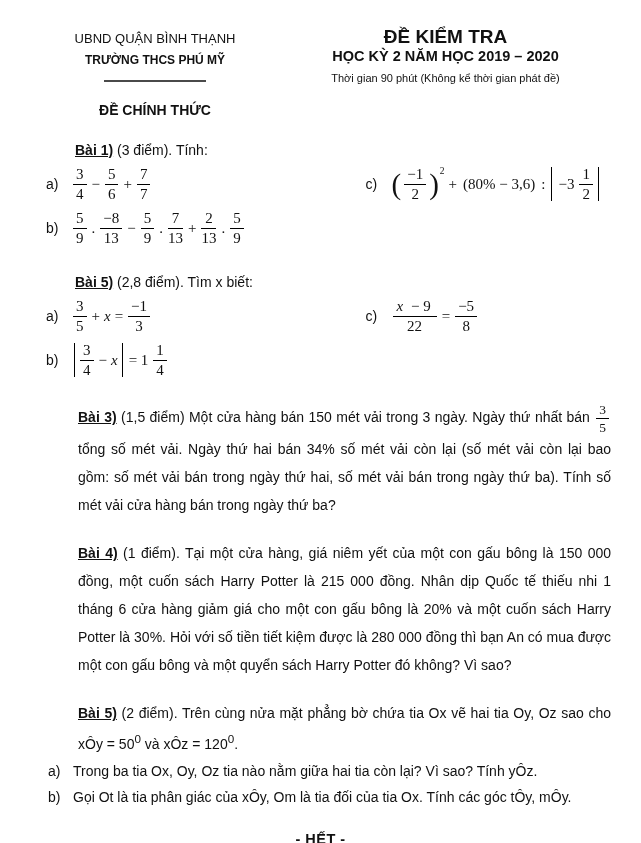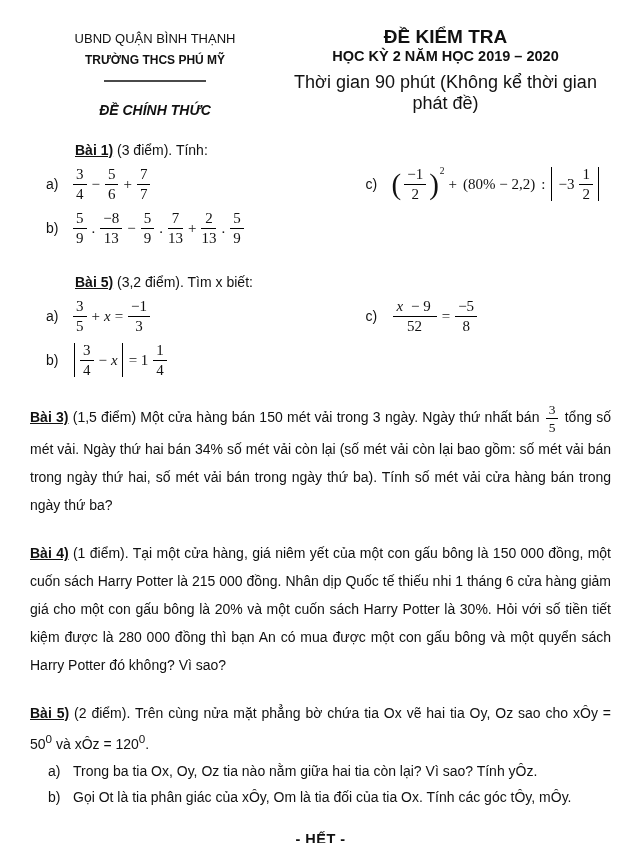--- a/index.html
+++ b/index.html
@@ -11,25 +11,25 @@
     overflow:hidden;
   }
   .page { width:641px; height:843px; padding:26px 30px 0 30px; background:#ffffff; }
 
   
   .header { display:flex; }
   .hleft { width:250px; text-align:center; padding-top:5px; }
   .hl-org { font-size:13px; }
   .hl-school { font-size:12px; font-weight:bold; margin-top:7px; }
   .hdivider { width:102px; border:none; border-top:2px solid #4a4a4a; margin:13px auto 0 auto; }
-  .hl-official { font-size:14px; font-weight:bold; margin-top:20px;font-style:italic; }
+  .hl-official { font-size:14px; font-weight:bold; margin-top:20px; }
   .hright { flex:1; text-align:center; }
   .hr-title { font-size:19px; font-weight:bold; }
   .hr-term, .hr-subject { font-size:14.5px; font-weight:bold; }
-  .hr-duration { font-size:18px; margin-top:8px; }
+  .hr-duration { font-size:11px; margin-top:8px; }
 
   
   .sec-head { margin-top:24px;padding-left:45px; }
   .bh { font-weight:bold; text-decoration:underline; }
   .two-col { display:flex; margin-top:4px; }
   .col-left { flex:0 0 55%; }
   .col-right { flex:1; }
   .math-row { display:flex; align-items:center; min-height:44px; }
   .item-label { width:25px; margin-left:16px; flex:none; }
 
@@ -38,21 +38,21 @@
   .frac { display:inline-flex; flex-direction:column; align-items:stretch; margin:0 2px; line-height:1.12; vertical-align:middle; }
   .frac .num { display:block; border-bottom:1px solid #000; padding:0 3px 1px 3px; text-align:center; }
   .frac .den { display:block; padding-top:1px; text-align:center; }
   .mop { margin:0 3px; white-space:pre; }
   .mit { font-style:italic; margin:0 1px; }
   .msup { font-size:9.5px; align-self:flex-start; margin:0 1px 0 0; }
   .vbar { width:0; border-left:1.3px solid #000; height:34px; margin:0 3px; }
   .tparen { font-size:29px; font-weight:300; line-height:1; margin:0 1px; font-family:"Liberation Serif", serif; }
 
   
-  .para { text-align:justify; line-height:2.0; margin-top:20px; }
+  .para { text-align:justify; line-height:2.0; margin-top:20px;margin-left:48px; }
   .para .serif-frac { font-family:"Liberation Serif", serif; font-size:13.5px; display:inline-flex; }
   .list { margin-top:0; }
   .list-item { display:flex; line-height:1.9; margin-left:18px; text-align:left; }
   .li-label { width:25px; flex:none; }
   .li-text { flex:1; }
 
   .footer { text-align:center; font-weight:bold; margin-top:20px; font-size:14.5px; letter-spacing:0.5px; }
 </style>
 </head>
 <body>
@@ -139,39 +139,39 @@
           <span class="item-label">c)</span>
           <span class="math">
               <span class="tparen">(</span>
               <span class="frac">
                 <span class="num">−1</span>
                 <span class="den">2</span>
               </span>
               <span class="tparen">)</span>
               <span class="msup">2</span>
               <span class="mop">+</span>
-              <span class="mop">(80% − 2,2)</span>
+              <span class="mop">(80% − 3,6)</span>
               <span class="mop">:</span>
               <span class="vbar"></span>
               <span class="mop">−3</span>
               <span class="frac">
                 <span class="num">1</span>
                 <span class="den">2</span>
               </span>
               <span class="vbar"></span>
             </span>
         </div>
       </div>
     </div>
   </div>
 
   <div>
     <div class="sec-head">
       <span class="bh">Bài 5)</span>
-      <span>(3,2 điểm). Tìm x biết:</span>
+      <span>(2,8 điểm). Tìm x biết:</span>
     </div>
     <div class="two-col">
       <div class="col-left">
         <div class="math-row">
           <span class="item-label">a)</span>
           <span class="math">
               <span class="frac">
                 <span class="num">3</span>
                 <span class="den">5</span>
               </span>
@@ -202,21 +202,21 @@
               </span>
             </span>
         </div>
       </div>
       <div class="col-right">
         <div class="math-row">
           <span class="item-label">c)</span>
           <span class="math">
               <span class="frac">
                 <span class="num"><span class="mit">x</span><span class="mop"> − 9</span></span>
-                <span class="den">52</span>
+                <span class="den">22</span>
               </span>
               <span class="mop">=</span>
               <span class="frac">
                 <span class="num">−5</span>
                 <span class="den">8</span>
               </span>
             </span>
         </div>
       </div>
     </div>

